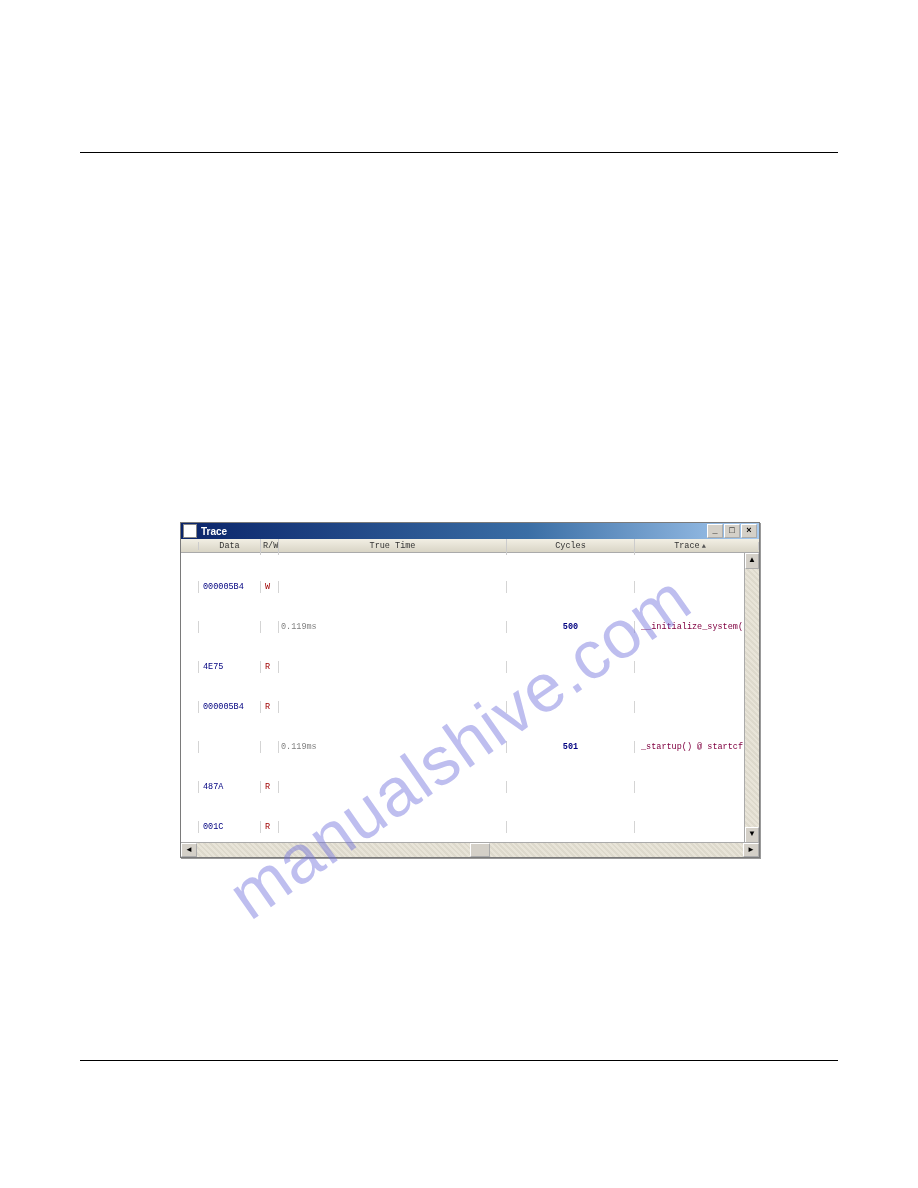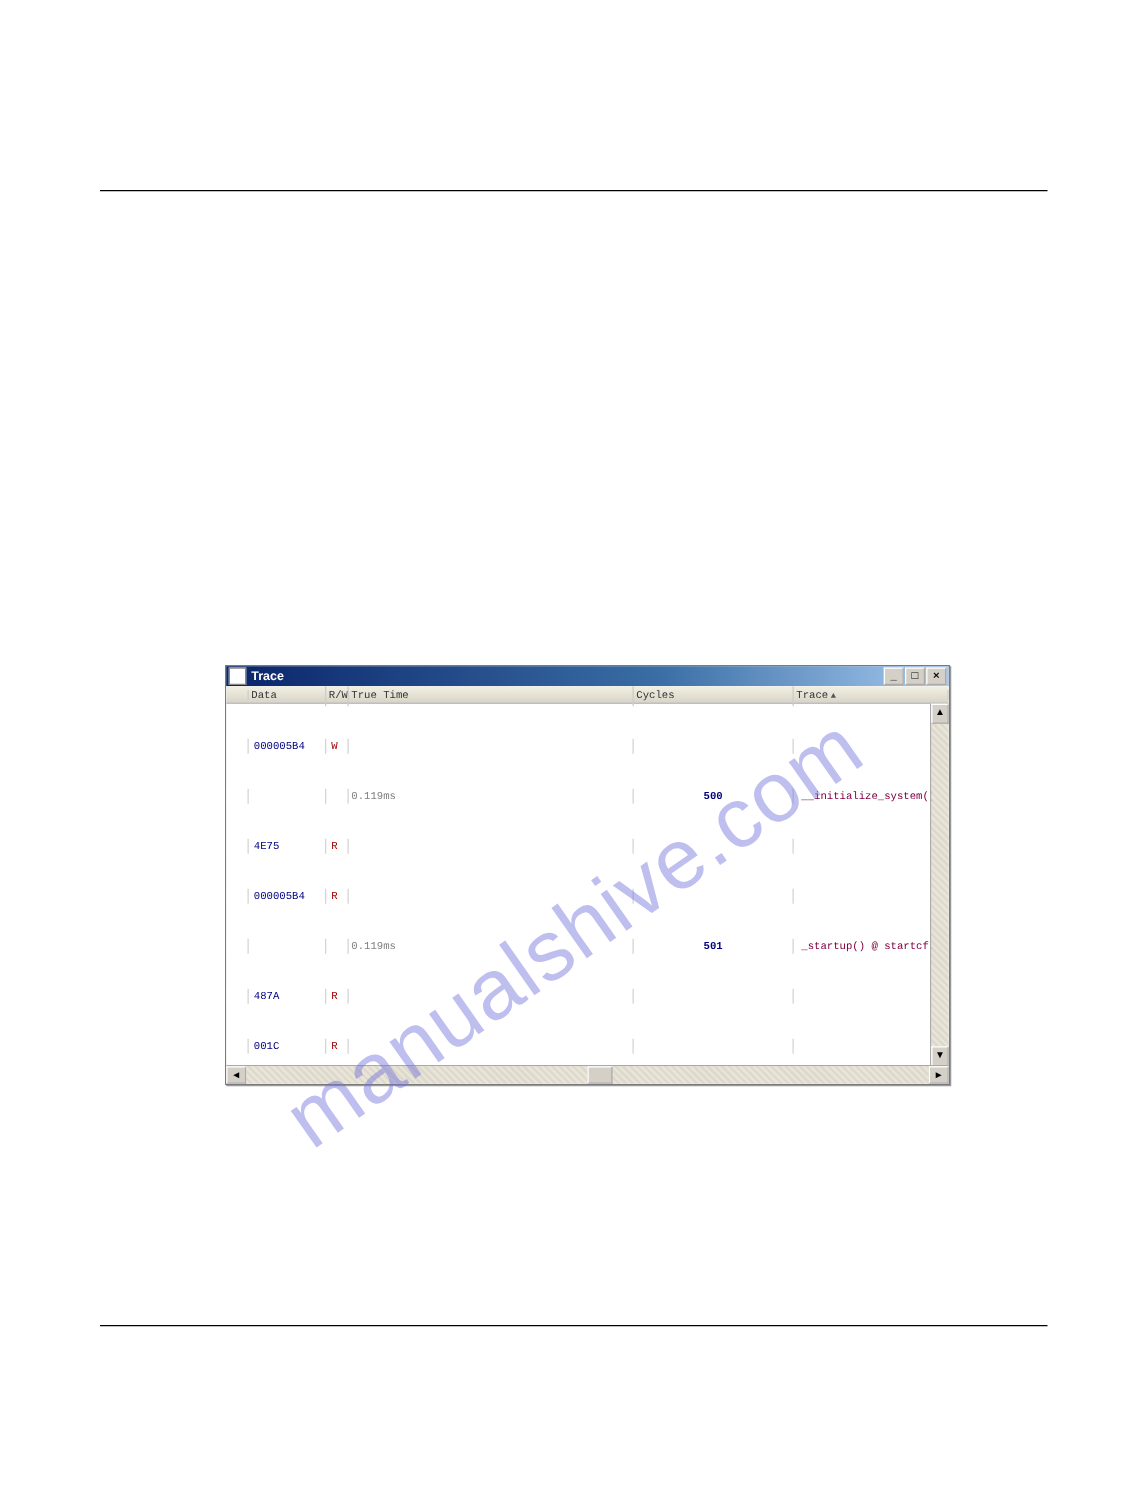--- a/index.html
+++ b/index.html
@@ -29,21 +29,21 @@
     font-family: Arial, sans-serif;
     letter-spacing: 1px;
     pointer-events: none;
     z-index: 50;
     white-space: nowrap;
   }
 
   .window {
     position: absolute;
     left: 180px;
-    top: 380px;
+    top: 370px;
     width: 578px;
     border: 1px solid #7a7a7a;
     background: #ece9d8;
     font-family: "Courier New", monospace;
     font-size: 9px;
     box-shadow: 1px 1px 0 #999;
     z-index: 10;
   }
   .titlebar {
     height: 16px;
@@ -89,20 +89,21 @@
     border-bottom: 1px solid #aaa;
     height: 14px;
     align-items: center;
     font-size: 8.5px;
     color: #333;
     box-sizing: border-box;
   }
   .cols-header > div {
     border-right: 1px solid #ccc;
     box-sizing: border-box;
+    text-align: center;
     padding: 4px 2px;
     white-space: nowrap;
     overflow: hidden;
   }
   
   .c-left   { width: 18px; }
   .c-data   { width: 62px; }
   .c-rw     { width: 18px; text-align: center; }
   .c-tt     { width: 228px; }
   .c-cy     { width: 128px; }

